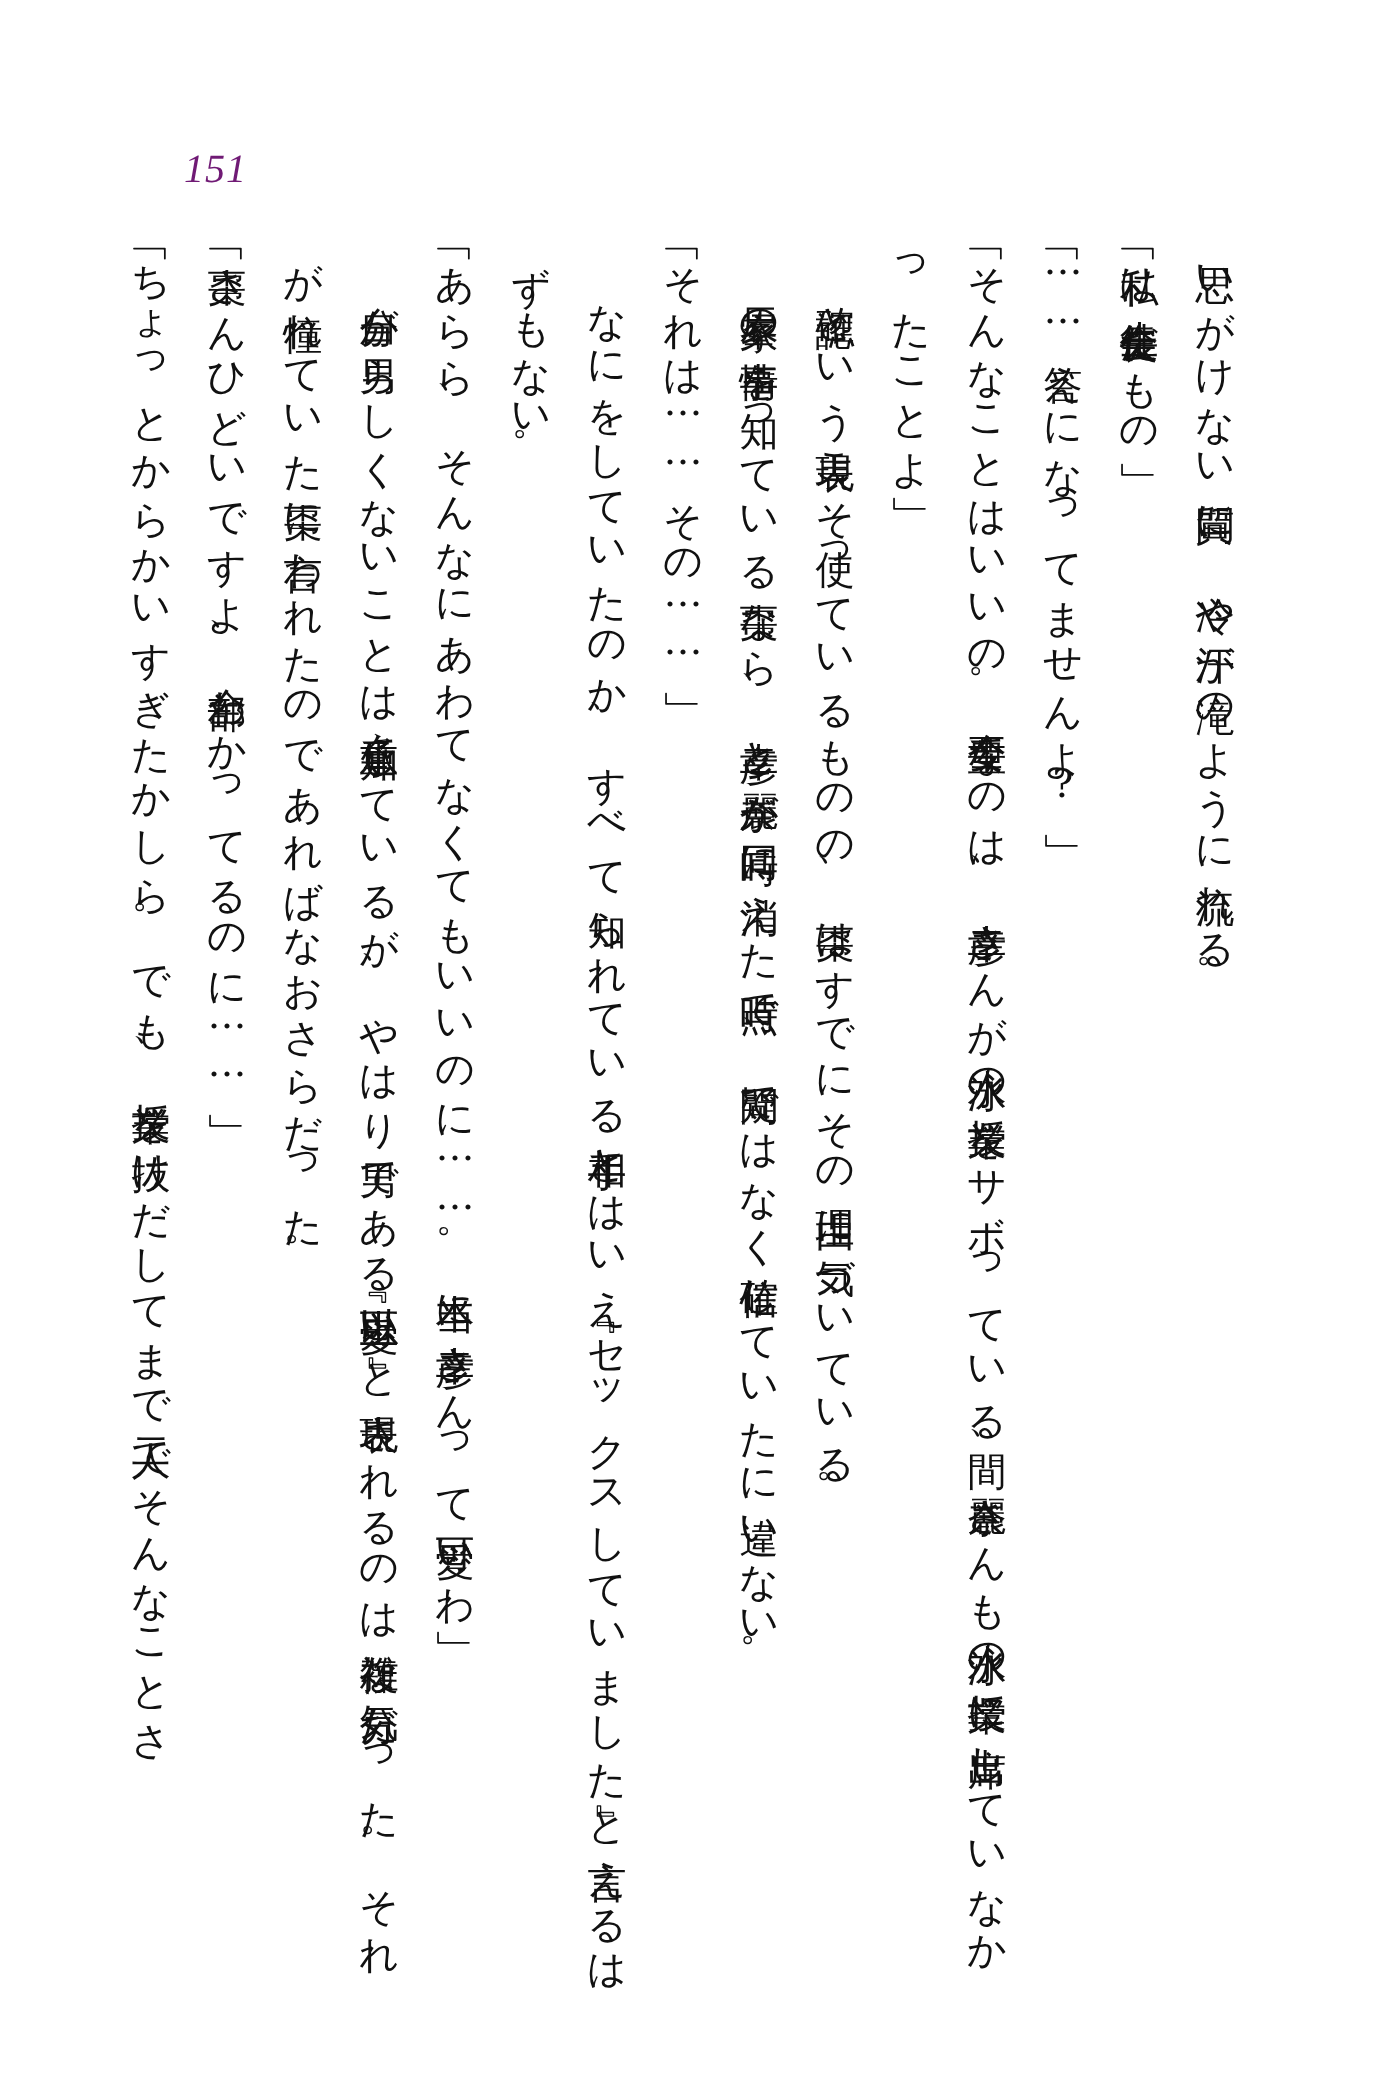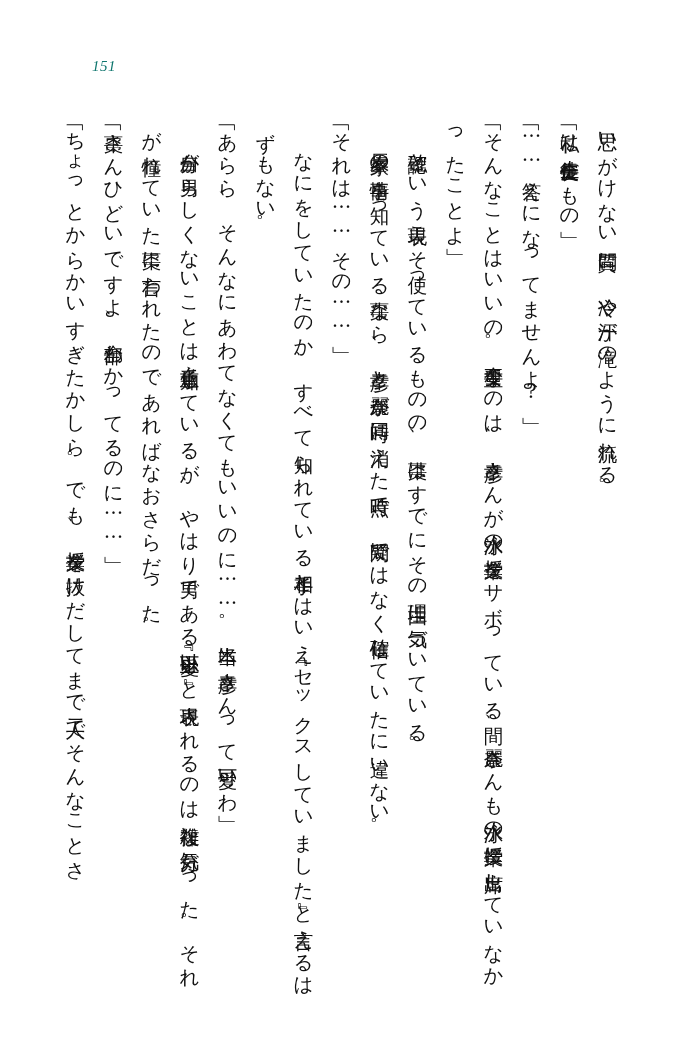--- a/index.html
+++ b/index.html
@@ -16,26 +16,26 @@
   }
   .page {
     position: relative;
     width: 700px;
     height: 1050px;
     background: #ffffff;
     box-sizing: border-box;
   }
   .page-number {
     position: absolute;
-    top: 58px;
+    top: 74px;
     left: 92px;
-    font-size: 15px;
+    font-size: 20px;
     font-style: italic;
     font-family: "Liberation Serif", "DejaVu Serif", serif;
-    color: #0f766e;
+    color: #701a75;
     letter-spacing: 0.5px;
   }
   .text-block {
     position: absolute;
     top: 118px;
     right: 74px;
     left: 74px;
     height: 880px;
     writing-mode: vertical-rl;
     text-orientation: upright;

